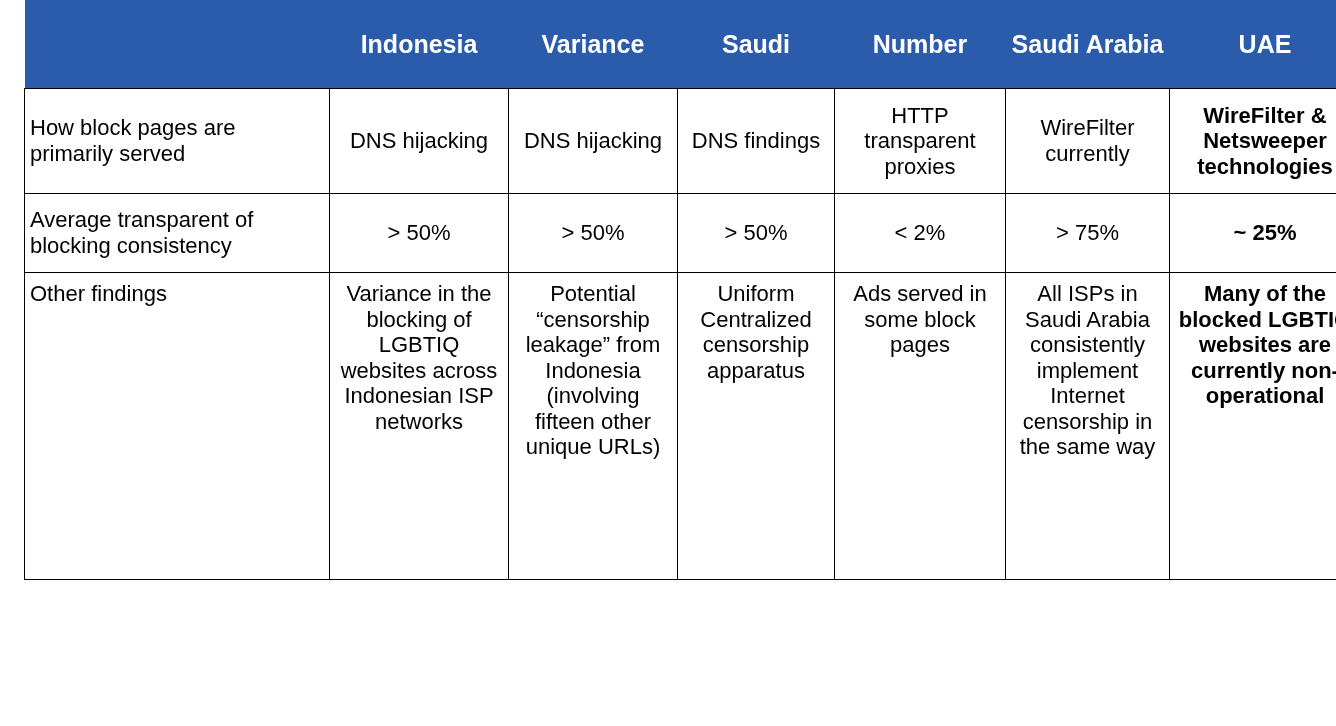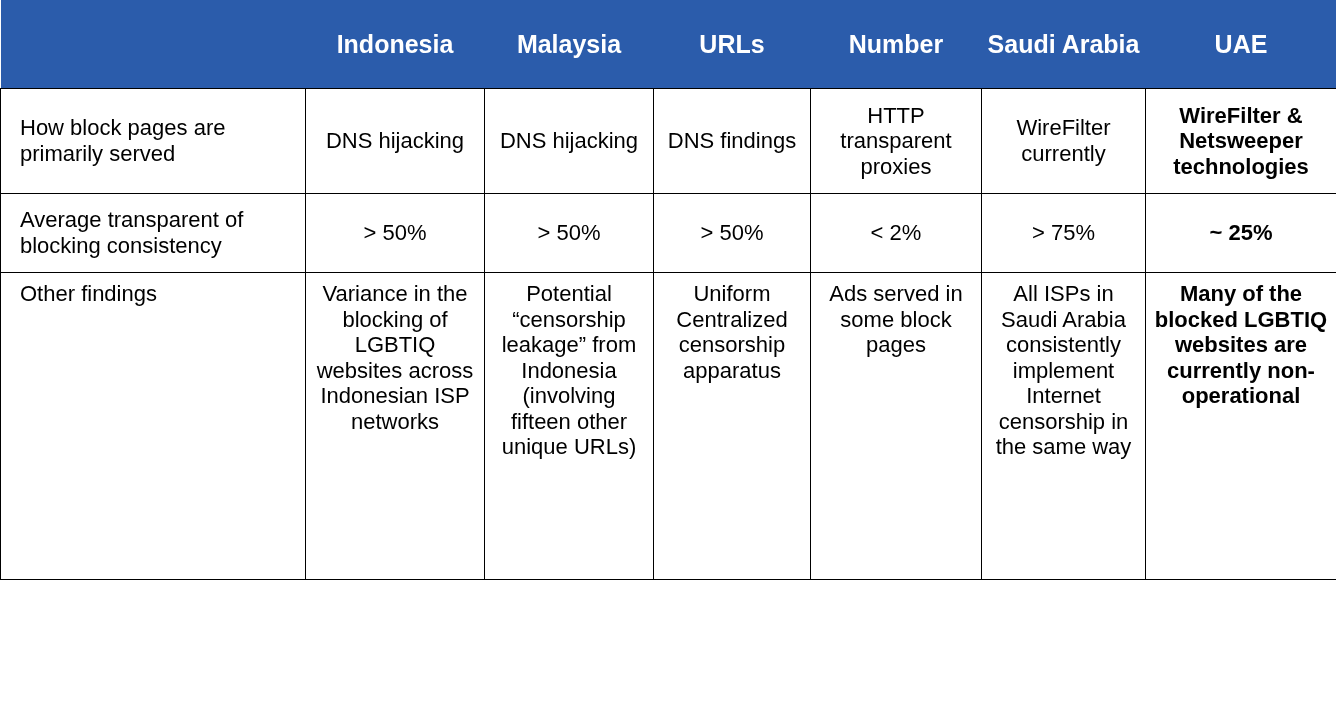--- a/index.html
+++ b/index.html
@@ -12,20 +12,21 @@
     height: 726px;
     font-family: "Liberation Sans", "DejaVu Sans", sans-serif;
     color: #000000;
     overflow: hidden;
   }
 
   #table-wrap {
     width: 1284px;
     height: 726px;
     position: relative;
+    margin-left: 24px;
   }
 
   table.comparison {
     width: 1336px;
     border-collapse: collapse;
     table-layout: fixed;
     border-spacing: 0;
   }
 
   
@@ -53,21 +54,21 @@
     border: 1.6px solid #000000;
     font-size: 22px;
     line-height: 1.16;
     vertical-align: middle;
     padding: 6px 6px;
     text-align: center;
     background: #FFFFFF;
   }
   tbody td.rowlabel {
     text-align: left;
-    padding-left: 19px;
+    padding-left: 5px;
     padding-right: 6px;
   }
 
   
   tbody td.first-col { border-left: 1.6px solid #000000; }
   tbody td.last-col  { border-right: 1.6px solid #000000; font-weight: bold; }
 
   
   tbody tr.sep-blue-top > td {
     border-top: 1.6px solid #3F6FB5;
@@ -94,22 +95,22 @@
       <col style="width:157px">
       <col style="width:171px">
       <col style="width:164px">
       <col style="width:191px">
     </colgroup>
 
     <thead>
       <tr class="header-row">
         <th class="corner"></th>
         <th>Indonesia</th>
-        <th>Malaysia</th>
-        <th>URLs</th>
+        <th>Variance</th>
+        <th>Saudi</th>
         <th>Number</th>
         <th>Saudi Arabia</th>
         <th>UAE</th>
       </tr>
     </thead>
 
     <tbody>
 
       <tr class="r-served">
         <td class="rowlabel first-col">How block pages are primarily served</td>

